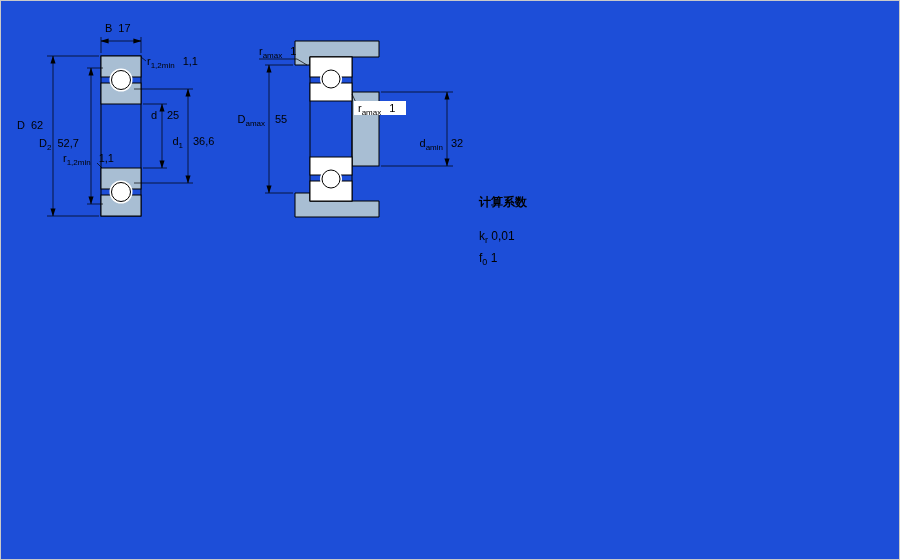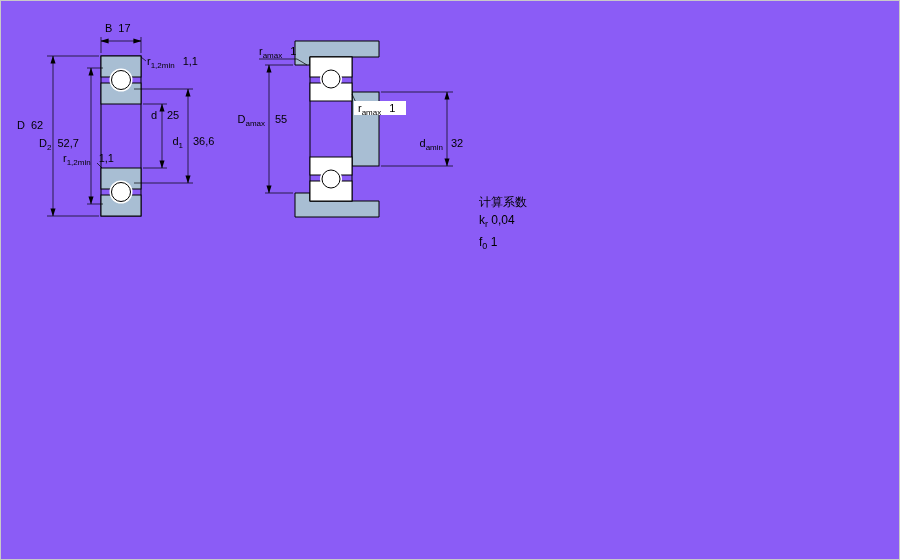--- a/index.html
+++ b/index.html
@@ -1,27 +1,27 @@
 <!DOCTYPE html>
 <html><head>
 <meta charset="utf-8">
 <style>
   *{margin:0;padding:0;box-sizing:border-box}
   body{background:#ffffff;font-family:"Liberation Sans",sans-serif;color:#000}
-  .canvas{position:relative;width:900px;height:560px;background:#8b5cf6;border:1px solid #c9c9c9;overflow:hidden}
+  .canvas{position:relative;width:900px;height:560px;background:#1d4ed8;border:1px solid #c9c9c9;overflow:hidden}
   svg{position:absolute;left:0;top:0}
   svg text{font-family:"Liberation Sans",sans-serif;font-size:11px;fill:#000}
   svg .sub{font-size:8px}
   .geo{fill:none;stroke:#000;stroke-width:1}
   .blue{fill:#a8bed3;stroke:#000;stroke-width:1}
   .white{fill:#fff;stroke:#000;stroke-width:1}
   .erase{fill:#fff;stroke:none}
   .dim{stroke:#000;stroke-width:0.7;fill:none}
   .calc{position:absolute;left:478px;top:192px;font-size:12px;line-height:18px}
-  .calc .title{font-weight:normal;margin-bottom:0}
+  .calc .title{font-weight:bold;margin-bottom:16px}
   .calc sub{font-size:9px}
 </style>
 </head>
 <body>
 
 <div class="canvas">
 
   <svg width="700" height="300" viewBox="0 0 700 300">
     <defs>
       <marker id="arr" viewBox="0 0 10 10" refX="9.5" refY="5" markerWidth="8" markerHeight="8" markerUnits="userSpaceOnUse" orient="auto-start-reverse">
@@ -134,21 +134,21 @@
         <text x="442" y="146" text-anchor="end"><tspan>d</tspan><tspan class="sub" dy="3">amin</tspan></text>
         <text x="450" y="146"><tspan>32</tspan></text>
       </g>
     </g>
   </svg>
 
   <div class="calc">
     <div class="title">计算系数</div>
     <div class="row">
       <span>k</span><sub>r</sub>
-      <span>0,04</span>
+      <span>0,01</span>
     </div>
     <div class="row">
       <span>f</span><sub>0</sub>
       <span>1</span>
     </div>
   </div>
 
 </div>
 
 </body></html>

